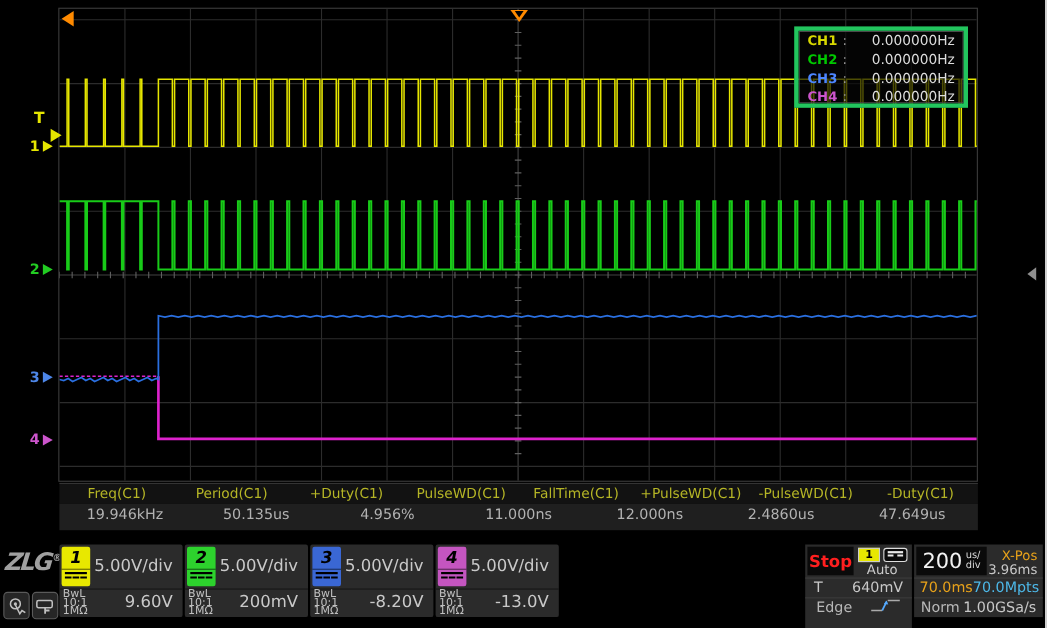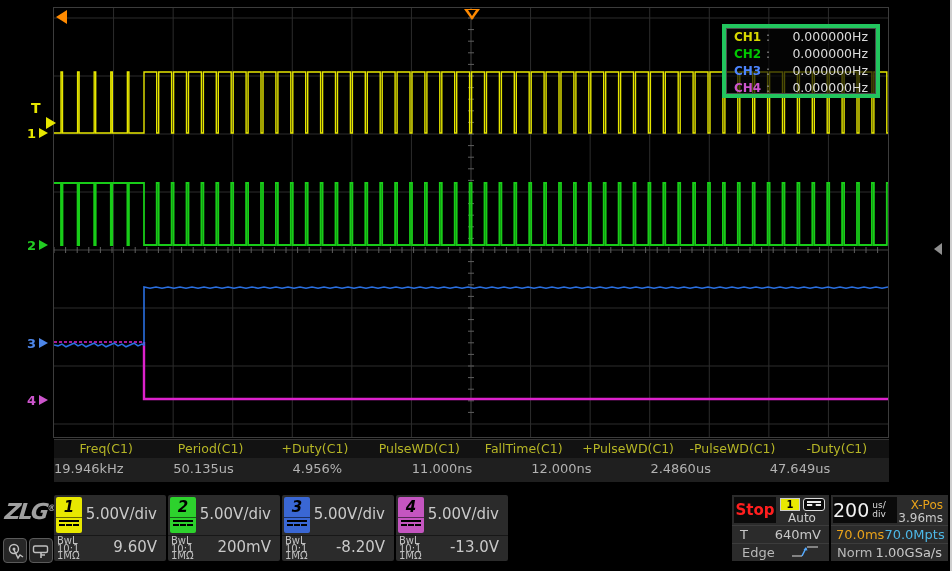--- a/index.html
+++ b/index.html
@@ -35,21 +35,21 @@
   .meter .row{display:flex;align-items:center;height:17px;padding:0 8px;font-size:12px;}
   .meter .chn{font-weight:bold;width:32px;}
   .meter .sep{color:#9a9a9a;}
   .meter .val{margin-left:auto;color:#dcdcdc;font-size:12.5px;}
   .c1{color:#d8d800}.c2{color:#00c800}.c3{color:#4d86ff}.c4{color:#cc55cc}
   
   .meas-labels{position:absolute;left:54px;top:439px;width:835px;height:19px;background:#121212;
         border-top:1px solid #343434;display:flex;box-sizing:border-box;}
   .meas-values{position:absolute;left:54px;top:458px;width:835px;height:24px;background:#1f1f1f;display:flex;}
   .meas-labels .cell{flex:1;text-align:center;font-size:12.5px;color:#b5b526;line-height:18px;}
-  .meas-values .cell{flex:1;text-align:left;font-size:13px;color:#b2b2b2;line-height:22px;}
+  .meas-values .cell{flex:1;text-align:center;font-size:13px;color:#b2b2b2;line-height:22px;}
   
   .logo{position:absolute;left:5px;top:499px;color:#a0a0a0;font-size:22px;font-weight:bold;
         font-style:italic;letter-spacing:-2px;transform:skew(-6deg);}
   .logo .reg{font-size:9px;vertical-align:super;letter-spacing:0;}
   .tool-btn{position:absolute;top:538px;width:24px;height:25px;background:#262626;border:1px solid #5a5a5a;
         border-radius:4px;box-sizing:border-box;display:flex;align-items:center;justify-content:center;}
   .tb1{left:3px}.tb2{left:29px}
   .ch-tile{position:absolute;top:495px;width:112px;height:66px;background:#2b2b2b;border-radius:2px;}
   .cht1{left:54px}.cht2{left:168px}.cht3{left:282px}.cht4{left:396px}
   .badge{position:absolute;left:2px;top:2px;width:26px;height:36px;border-radius:2px;
@@ -59,36 +59,36 @@
   .badge .coup{height:13px;border-top:1px solid rgba(0,0,0,.55);padding:2px 3px 0 3px;}
   .badge .coup .solid{border-top:2px solid #000;margin-bottom:2px;}
   .badge .coup .dash{border-top:2px dashed #000;}
   .bg1{background:#e8e800}.bg2{background:#2dd22d}.bg3{background:#3a67d4}.bg4{background:#c455c0}
   .ch-scale{position:absolute;right:9px;top:10px;font-size:15px;color:#c9c9c9;}
   .ch-div{position:absolute;left:0;right:0;top:40px;border-top:1px solid #171717;}
   .bw{position:absolute;left:3px;top:42px;font-size:10px;line-height:7.5px;color:#c0c0c0;}
   .ch-offset{position:absolute;right:9px;top:43px;font-size:15px;color:#c9c9c9;}
   .panel-row{display:flex;align-items:center;border-top:1px solid #3c3c3c;height:17px;
         font-size:13px;color:#c8c8c8;}
-  .trig-tile{position:absolute;left:732px;top:495px;width:97px;height:66px;background:#2b2b2b;}
+  .trig-tile{position:absolute;left:732px;top:495px;width:97px;height:77px;background:#2b2b2b;}
   .stop-box{position:absolute;left:2px;top:2px;width:42px;height:26px;background:#0a0a0a;
         color:#ff1f1f;font-weight:bold;font-size:15px;display:flex;align-items:center;justify-content:center;}
   .src-badge{position:absolute;left:48px;top:3px;width:20px;height:13px;background:#e8e800;border:1px solid #cccccc;
         color:#000;font-size:10px;font-weight:bold;text-align:center;line-height:12px;box-sizing:border-box;}
   .coup-icon{position:absolute;left:71px;top:3px;width:22px;height:13px;background:#0a0a0a;border:1px solid #dddddd;
         border-radius:3px;box-sizing:border-box;padding:2px 3px 0 3px;}
   .coup-icon .solid{border-top:2px solid #e8e8e8;margin-bottom:1px;}
   .coup-icon .dash{border-top:2px dashed #e8e8e8;}
   .auto{position:absolute;left:47px;top:16px;width:46px;text-align:center;font-size:12px;color:#cccccc;}
   .trig-mid{position:absolute;left:0;right:0;top:30px;padding:0 8px;}
   .trig-bot{position:absolute;left:0;right:0;top:48px;padding:0 10px;color:#b8b8b8;}
   .sp{margin-left:auto;}
   .tb-tile{position:absolute;left:831px;top:495px;width:117px;height:66px;background:#2b2b2b;}
   .tb-scale{position:absolute;left:2px;top:2px;width:64px;height:26px;background:#0a0a0a;
-        display:flex;align-items:center;gap:3px;}
+        display:flex;align-items:center;justify-content:center;gap:3px;}
   .tb-scale .big{color:#f2f2f2;font-size:19px;}
   .tb-scale .unit{font-size:9px;line-height:9px;color:#dddddd;}
   .xpos-l{position:absolute;right:5px;top:3px;font-size:12px;color:#e8a21a;}
   .xpos-v{position:absolute;right:5px;top:16px;font-size:12px;color:#c8c8c8;}
   .tb-mid{position:absolute;left:0;right:0;top:30px;padding:0 5px;}
   .tb-mid .rt{color:#e8a21a;}
   .tb-mid .pts{color:#4db8e8;}
   .tb-bot{position:absolute;left:0;right:0;top:48px;padding:0 6px;color:#b8b8b8;}
 </style>
 </head>

